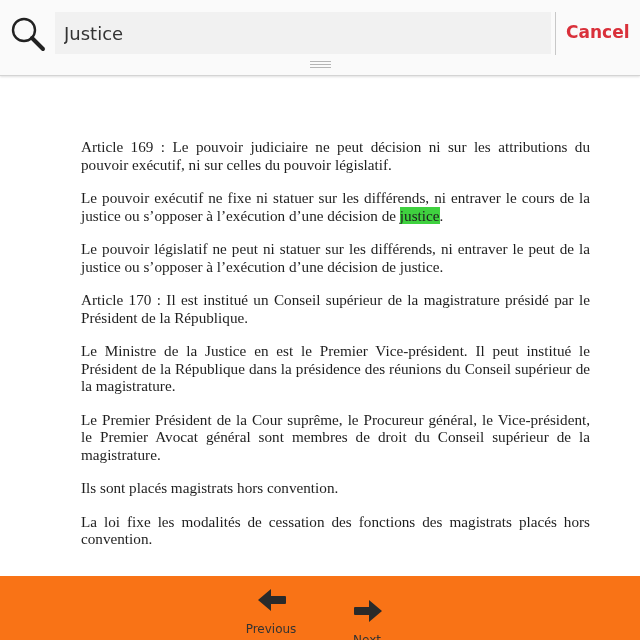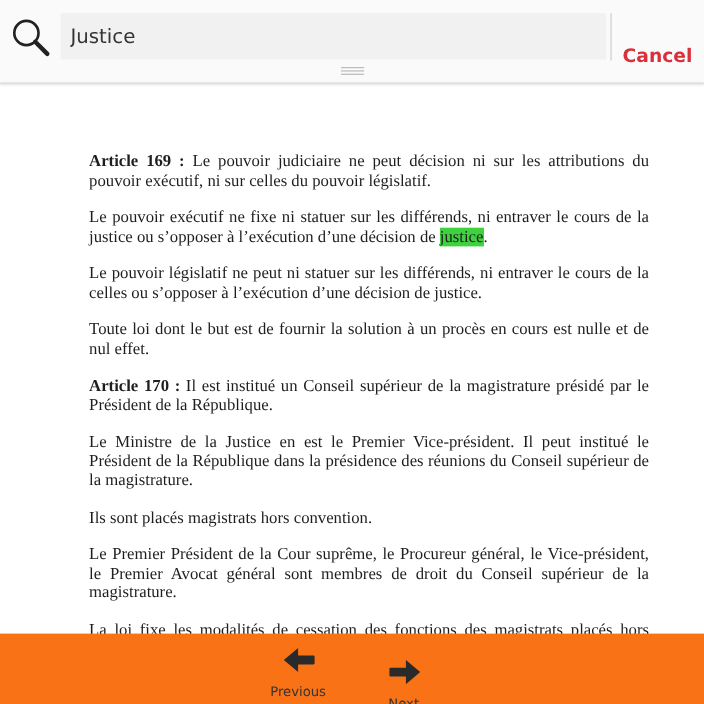--- a/index.html
+++ b/index.html
@@ -1,26 +1,26 @@
 <!DOCTYPE html>
 <html><head>
   <meta charset="utf-8">
   <style>
     html, body { margin:0; padding:0; }
     body { width:640px; height:640px; overflow:hidden; background:#ffffff; position:relative; font-family:"Liberation Sans", sans-serif; }
     .header { position:absolute; left:0; top:0; width:640px; height:75px; background:#fafafa; border-bottom:1px solid #d4d4d4; box-shadow:0 1px 2px rgba(0,0,0,0.12); z-index:2; }
     .search-icon { position:absolute; left:10px; top:16px; width:36px; height:36px; }
     .search-field { position:absolute; left:55px; top:12px; width:496px; height:42px; background:#f1f1f1; border:none; outline:none; padding:0 0 0 9px; box-sizing:border-box; font-family:"DejaVu Sans", sans-serif; font-size:18px; color:#333; }
     .divider-v { position:absolute; left:555px; top:12px; width:1px; height:43px; background:#c8c8c8; }
-    .cancel { position:absolute; left:566px; top:22px; font-family:"DejaVu Sans", sans-serif; font-weight:bold; font-size:17px; color:#d9303a; cursor:pointer;margin-top:19px; }
+    .cancel { position:absolute; left:566px; top:22px; font-family:"DejaVu Sans", sans-serif; font-weight:bold; font-size:17px; color:#d9303a; cursor:pointer; }
     .grip { position:absolute; left:310px; top:61px; width:21px; height:8px; }
     .grip span { display:block; height:1px; background:#b5b5b5; margin-bottom:2px; }
     .content { position:absolute; left:81px; top:138px; width:509px; font-family:"Liberation Serif", "DejaVu Serif", serif; font-size:15.2px; line-height:17.5px; color:#1e1e1e; text-align:justify; }
     .content p { margin:0 0 16px 0; }
-    .content b { font-weight:bold; }
+    .content b { font-weight:normal; }
     .hl { background:#3fd13f; }
     .bottom { position:absolute; left:0; top:576px; width:640px; height:68px; background:#f97316; z-index:2; }
     .nav-btn { position:absolute; top:0; width:80px; height:64px; cursor:pointer; }
     .nav-btn svg { position:absolute; left:26px; top:12px; }
     .nav-label { position:absolute; top:46px; left:0; width:80px; text-align:center; font-family:"DejaVu Sans", sans-serif; font-size:12px; color:#333; }
   </style>
 </head>
 <body>
 
 <div class="header">
@@ -34,26 +34,25 @@
   <div class="grip">
       <span></span>
       <span></span>
       <span></span>
     </div>
 </div>
 
 <div class="content">
   <p><b>Article 169 :</b><span> Le pouvoir judiciaire ne peut décision ni sur les attributions du pouvoir exécutif, ni sur celles du pouvoir législatif.</span></p>
   <p><span>Le pouvoir exécutif ne fixe ni statuer sur les différends, ni entraver le cours de la justice ou s’opposer à l’exécution d’une décision de </span><span class="hl">justice</span><span>.</span></p>
-  <p>Le pouvoir législatif ne peut ni statuer sur les différends, ni entraver le cours de la celles ou s’opposer à l’exécution d’une décision de justice.</p>
-  <p>Toute loi dont le but est de fournir la solution à un procès en cours est nulle et de nul effet.</p>
+  <p>Le pouvoir législatif ne peut ni statuer sur les différends, ni entraver le peut de la justice ou s’opposer à l’exécution d’une décision de justice.</p>
   <p><b>Article 170 :</b><span> Il est institué un Conseil supérieur de la magistrature présidé par le Président de la République.</span></p>
   <p>Le Ministre de la Justice en est le Premier Vice-président. Il peut institué le Président de la République dans la présidence des réunions du Conseil supérieur de la magistrature.</p>
+  <p>Le Premier Président de la Cour suprême, le Procureur général, le Vice-président, le Premier Avocat général sont membres de droit du Conseil supérieur de la magistrature.</p>
   <p>Ils sont placés magistrats hors convention.</p>
-  <p>Le Premier Président de la Cour suprême, le Procureur général, le Vice-président, le Premier Avocat général sont membres de droit du Conseil supérieur de la magistrature.</p>
   <p>La loi fixe les modalités de cessation des fonctions des magistrats placés hors convention.</p>
 </div>
 
 <div class="bottom">
   <div class="nav-btn" style="left:231px;">
     <svg width="30" height="24" viewBox="0 0 30 24">
       <path d="M1 12 L14 1 L14 8 L28 8 Q29 8 29 9 L29 15 Q29 16 28 16 L14 16 L14 23 Z" fill="#2a2a2a"></path>
     </svg>
     <div class="nav-label">Previous</div>
   </div>

